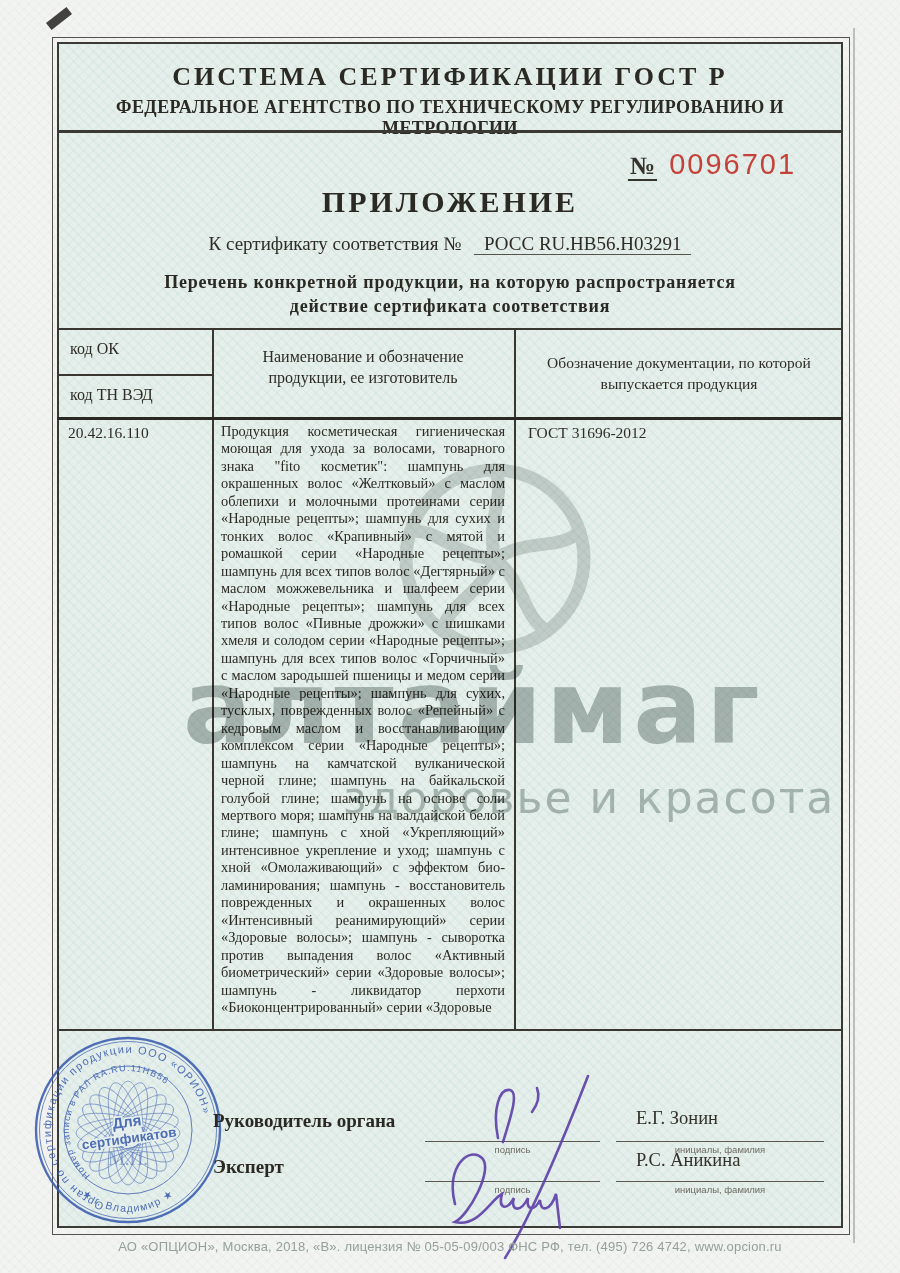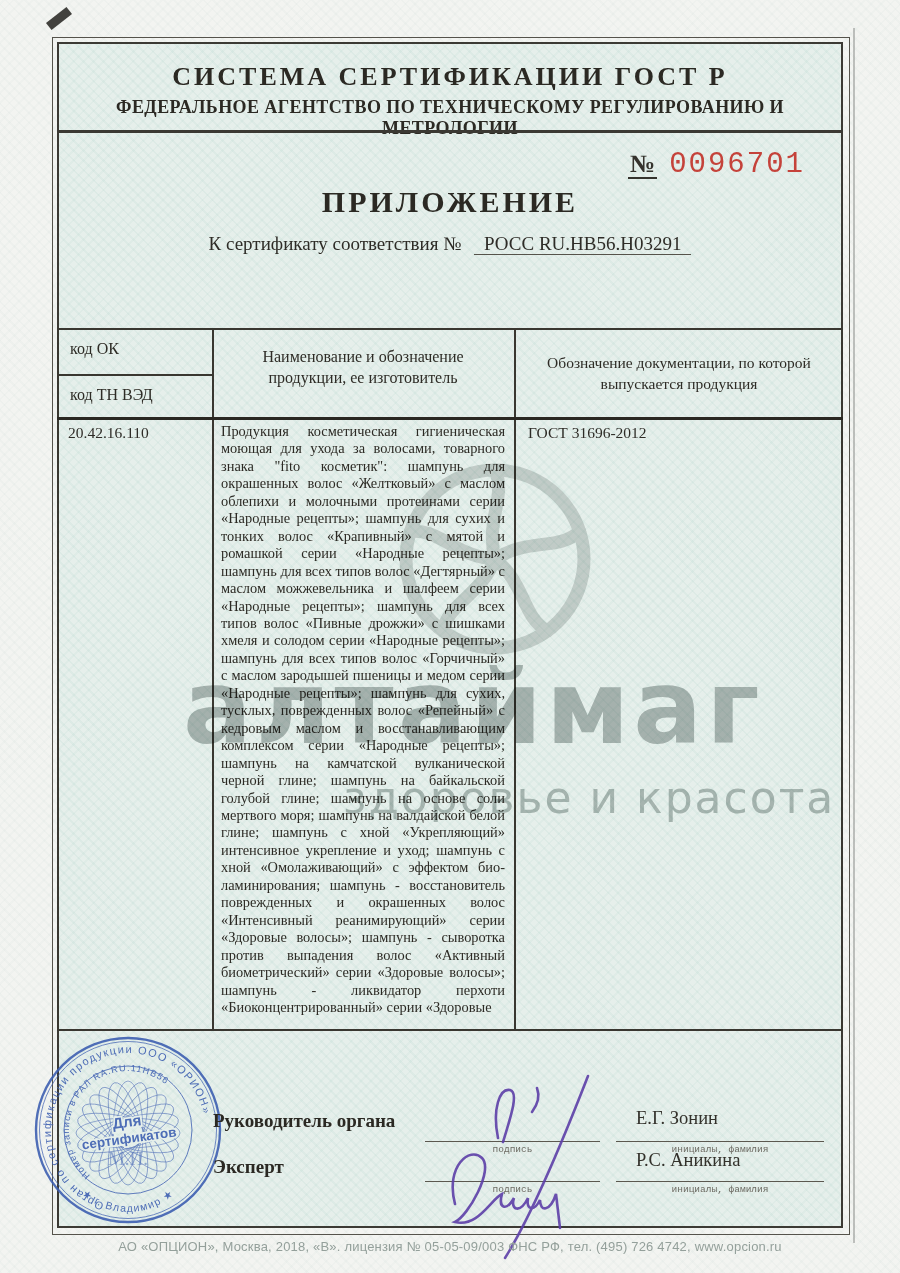--- a/index.html
+++ b/index.html
@@ -23,21 +23,21 @@
       repeating-linear-gradient(45deg, rgba(140,195,182,.10) 0 2px, transparent 2px 7px),
       repeating-linear-gradient(-45deg, rgba(140,195,182,.08) 0 2px, transparent 2px 7px),
       #e6efeb;
   }
   .t-center{left:59px;width:782px;text-align:center;font-family:Liberation Serif, serif;}
   .system-title{top:62px;font-weight:bold;font-size:26px;letter-spacing:3px;color:#2b2923;}
   .agency-title{top:97px;font-weight:bold;font-size:18px;letter-spacing:.4px;color:#2b2923;}
   .hdr-divider{left:58px;top:130px;width:784px;height:2.5px;background:#3b3933;}
   .blank-no{top:148px;left:628px;white-space:nowrap;}
   .numero{font-size:25px;font-weight:bold;color:#35332d;border-bottom:2px solid #35332d;padding:0 2px;}
-  .blank-digits{font-family:Liberation Mono, monospace;font-size:29px;color:#c5423a;letter-spacing:2px;margin-left:8px;}
+  .blank-digits{font-family:Liberation Sans, sans-serif;font-size:29px;color:#c5423a;letter-spacing:2px;margin-left:8px;}
   .appendix{top:185px;font-weight:bold;font-size:30px;letter-spacing:3px;color:#2b2923;}
   .cert-line{top:233px;font-size:19px;}
   .cert-num{border-bottom:1.5px solid #56534b;padding:0 10px;margin-left:8px;}
   .scope{font-weight:bold;font-size:18px;letter-spacing:.8px;color:#2b2923;}
   .scope1{top:272px;} .scope2{top:296px;}
   
   .tbl-border{left:57px;top:328px;width:786px;height:703px;border:2px solid #393730;box-sizing:border-box;}
   .vline{top:328px;width:1.6px;height:703px;background:#393730;}
   .vline1{left:212px;} .vline2{left:514px;}
   .hsep-col1{left:57px;top:374px;width:156px;height:1.5px;background:#393730;}
@@ -60,21 +60,21 @@
           letter-spacing:2px;color:#7e8c88;opacity:.55;white-space:nowrap;}
   
   .role{font-weight:bold;font-size:19px;color:#2b2923;}
   .role-head{left:213px;top:1110px;}
   .role-expert{left:213px;top:1156px;}
   .sline{border-top:1.5px solid #5b584f;height:0;}
   .sig-line1{left:425px;top:1141px;width:175px;}
   .sig-line2{left:425px;top:1181px;width:175px;}
   .name-line1{left:616px;top:1141px;width:208px;}
   .name-line2{left:616px;top:1181px;width:208px;}
-  .cap{font-family:Liberation Mono, monospace;font-size:9.5px;color:#6c6a62;text-align:center;}
+  .cap{font-family:Liberation Sans, sans-serif;font-size:9.5px;color:#6c6a62;text-align:center;}
   .cap-s1{left:425px;top:1144px;width:175px;}
   .cap-s2{left:425px;top:1184px;width:175px;}
   .cap-n1{left:616px;top:1144px;width:208px;}
   .cap-n2{left:616px;top:1184px;width:208px;}
   .name{font-size:18.5px;color:#33312b;}
   .name1{left:636px;top:1108px;}
   .name2{left:636px;top:1150px;}
   .scribble{left:420px;top:1058px;opacity:.9;}
   .stamp{left:28px;top:1030px;opacity:.88;}
   .print-info{left:0;top:1239px;width:900px;text-align:center;
@@ -100,20 +100,22 @@
     <span class="blank-digits">0096701</span>
   </div>
 
   <div class="abs t-center appendix">ПРИЛОЖЕНИЕ</div>
 
   <div class="abs t-center cert-line">
     <span>К сертификату соответствия №</span>
     <span class="cert-num">РОСС RU.НВ56.Н03291</span>
   </div>
 
+  <div class="abs t-center scope scope1">Перечень конкретной продукции,  на которую распространяется</div>
+  <div class="abs t-center scope scope2">действие сертификата соответствия</div>
 
   <div class="abs tbl-border"></div>
   <div class="abs vline vline1"></div>
   <div class="abs vline vline2"></div>
   <div class="abs hsep-col1"></div>
   <div class="abs thead-sep"></div>
 
   <div class="abs th th-codeok">код ОК</div>
   <div class="abs th th-codetn">код ТН ВЭД</div>
   <div class="abs th th-name">Наименование и обозначение продукции, ее изготовитель</div>

